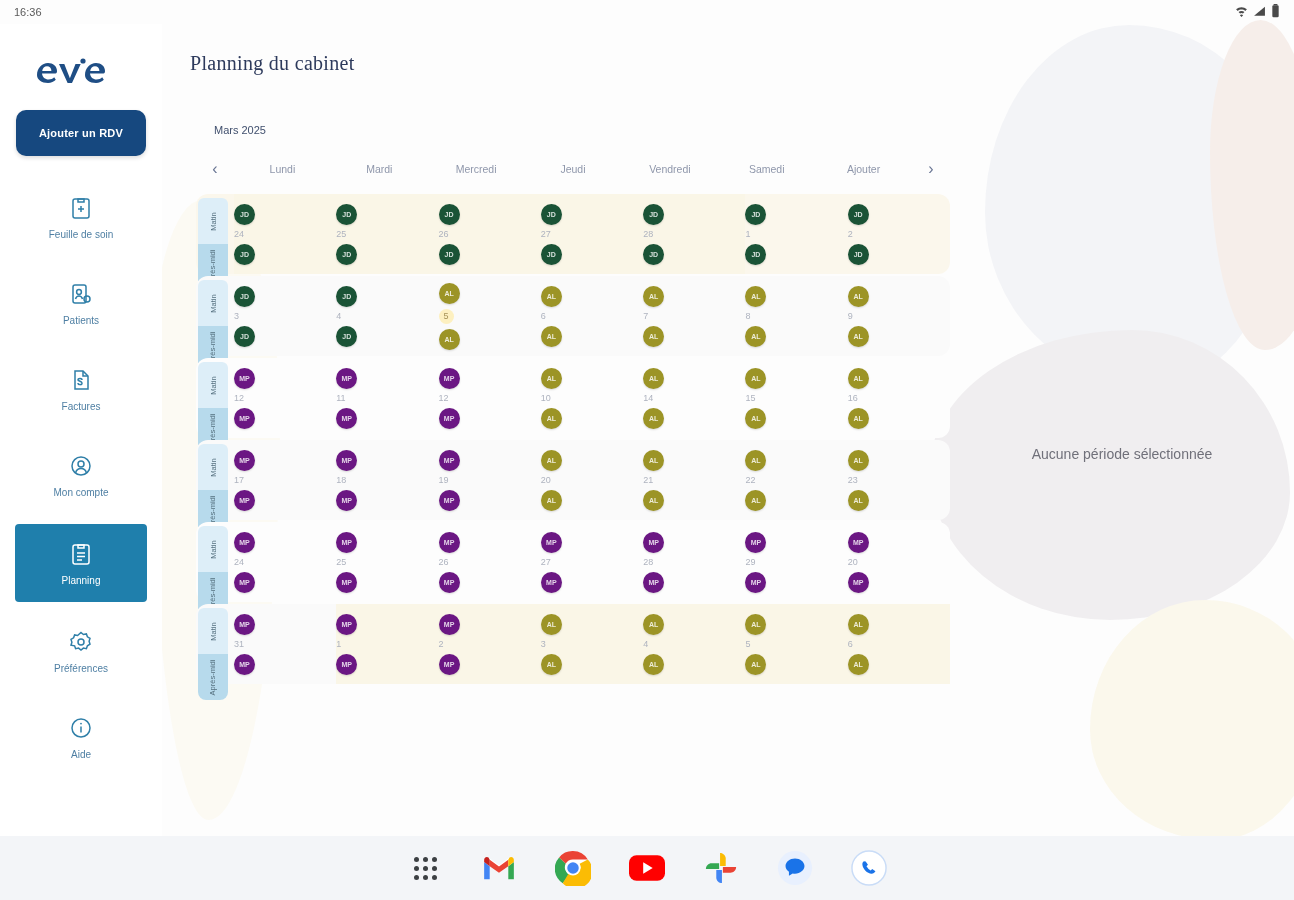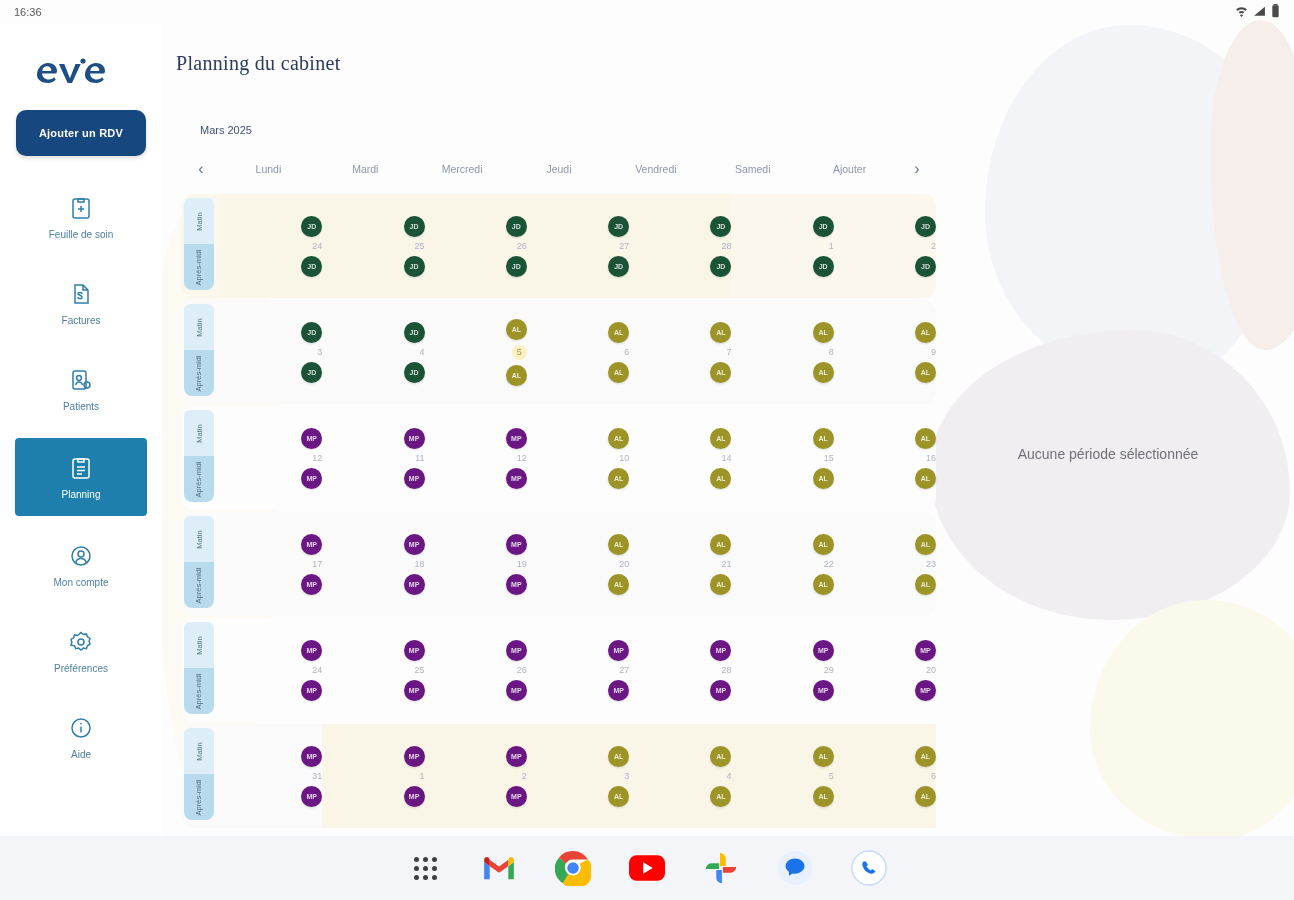--- a/index.html
+++ b/index.html
@@ -51,21 +51,21 @@
     color: #4e7fa3; font-size: 10px;
   }
   .nav-item.active { background: #1f7fac; color: #ffffff; width: 132px; height: 78px; }
   .nav-item.active .nav-icon svg * { stroke: #ffffff; fill: none; }
   .nav-icon { width: 26px; height: 26px; display: flex; align-items: center; justify-content: center; }
   .nav-label { font-size: 10px; text-align: center; line-height: 1.1; }
   .nav-spacer { flex: 1; }
   .nav-bottom { margin-bottom: 28px; }
 
   
-  .main { position: absolute; left: 148px; top: 24px; width: 1132px; height: 812px; z-index: 10; }
+  .main { position: absolute; left: 162px; top: 24px; width: 1132px; height: 812px; z-index: 10; }
   .page-title {
     position: absolute; left: 28px; top: 28px;
     font-family: "Liberation Serif", serif;
     font-size: 20px; color: #2d3a5c; letter-spacing: .3px;
   }
 
   
   .cal {
     position: absolute; left: 34px; top: 100px; width: 754px;
   }
@@ -96,22 +96,22 @@
     display: flex; align-items: center; justify-content: center;
   }
   .slot-tab span {
     font-size: 7.5px; color: #55707f; white-space: nowrap;
     transform: rotate(-90deg); transform-origin: center;
   }
   .slot-tab.am { top: 4px; background: #ddeef8; border-radius: 6px 6px 0 0; }
   .slot-tab.pm { top: 50px; background: #b7daec; border-radius: 0 0 8px 8px; }
 
   .day-cell {
-    position: relative; height: 104px;
-    display: flex; flex-direction: column; align-items: flex-end; justify-content: center;
+    position: relative; height: 80px;
+    display: flex; flex-direction: column; align-items: flex-start; justify-content: center;
     gap: 4px;
   }
   .day-cell.sel { background: #faf6e7; }
   .avatar {
     width: 21px; height: 21px; border-radius: 50%;
     display: flex; align-items: center; justify-content: center;
     color: rgba(255,255,255,.82); font-size: 7px; font-weight: bold;
     box-shadow: 0 1px 2px rgba(0,0,0,.14);
   }
   .day-num { font-size: 9px; color: #aeb3bf; line-height: 1; margin: 1px 0; }
@@ -189,60 +189,60 @@
               <path d="M9 3h6v3H9z"></path>
               <path d="M12 10v6M9 13h6"></path>
             </svg>
         </span>
         <span class="nav-label">Feuille de soin</span>
       </div>
 
       <div class="nav-item">
         <span class="nav-icon">
           <svg width="24" height="24" viewBox="0 0 24 24" fill="none" stroke="#2f7fa8" stroke-width="1.5">
-              <path d="M6 3h8l5 5v13H6z"></path>
-              <path d="M14 3v5h5"></path>
-              <path d="M13 12c0-1-1-1.6-2-1.6S9 11 9 12s4 1 4 3-1 1.6-2 1.6S9 16 9 15"></path>
-            </svg>
-        </span>
-        <span class="nav-label">Factures</span>
-      </div>
-
-      <div class="nav-item">
-        <span class="nav-icon">
-          <svg width="24" height="24" viewBox="0 0 24 24" fill="none" stroke="#2f7fa8" stroke-width="1.5">
               <rect x="4" y="3" width="13" height="18" rx="2"></rect>
               <circle cx="10" cy="10" r="2.4"></circle>
               <path d="M6.5 17c.6-2 2-3 3.5-3s2.9 1 3.5 3"></path>
               <circle cx="18" cy="17" r="3"></circle>
             </svg>
         </span>
         <span class="nav-label">Patients</span>
+      </div>
+
+      <div class="nav-item">
+        <span class="nav-icon">
+          <svg width="24" height="24" viewBox="0 0 24 24" fill="none" stroke="#2f7fa8" stroke-width="1.5">
+              <path d="M6 3h8l5 5v13H6z"></path>
+              <path d="M14 3v5h5"></path>
+              <path d="M13 12c0-1-1-1.6-2-1.6S9 11 9 12s4 1 4 3-1 1.6-2 1.6S9 16 9 15"></path>
+            </svg>
+        </span>
+        <span class="nav-label">Factures</span>
+      </div>
+
+      <div class="nav-item">
+        <span class="nav-icon">
+          <svg width="24" height="24" viewBox="0 0 24 24" fill="none" stroke="#2f7fa8" stroke-width="1.5">
+              <circle cx="12" cy="12" r="9"></circle>
+              <circle cx="12" cy="10" r="3"></circle>
+              <path d="M6.5 19c.8-3 3-4.4 5.5-4.4s4.7 1.4 5.5 4.4"></path>
+            </svg>
+        </span>
+        <span class="nav-label">Mon compte</span>
       </div>
 
       <div class="nav-item active">
         <span class="nav-icon">
           <svg width="24" height="24" viewBox="0 0 24 24" fill="none" stroke="#ffffff" stroke-width="1.5">
               <rect x="4" y="3" width="16" height="19" rx="2"></rect>
               <path d="M9 3h6v3H9z"></path>
               <path d="M8 11h8M8 14.5h8M8 18h5"></path>
             </svg>
         </span>
         <span class="nav-label">Planning</span>
-      </div>
-
-      <div class="nav-item">
-        <span class="nav-icon">
-          <svg width="24" height="24" viewBox="0 0 24 24" fill="none" stroke="#2f7fa8" stroke-width="1.5">
-              <circle cx="12" cy="12" r="9"></circle>
-              <circle cx="12" cy="10" r="3"></circle>
-              <path d="M6.5 19c.8-3 3-4.4 5.5-4.4s4.7 1.4 5.5 4.4"></path>
-            </svg>
-        </span>
-        <span class="nav-label">Mon compte</span>
       </div>
 
       <div class="nav-item">
         <span class="nav-icon">
           <svg width="24" height="24" viewBox="0 0 24 24" fill="none" stroke="#2f7fa8" stroke-width="1.5">
               <circle cx="12" cy="12" r="3"></circle>
               <path d="M12 2.5l2.4 2 3-.6 1 2.9 2.6 1.6-.9 2.9.9 2.9-2.6 1.6-1 2.9-3-.6-2.4 2-2.4-2-3 .6-1-2.9L2 15.2l.9-2.9L2 9.4l2.6-1.6 1-2.9 3 .6z"></path>
             </svg>
         </span>
         <span class="nav-label">Préférences</span>

